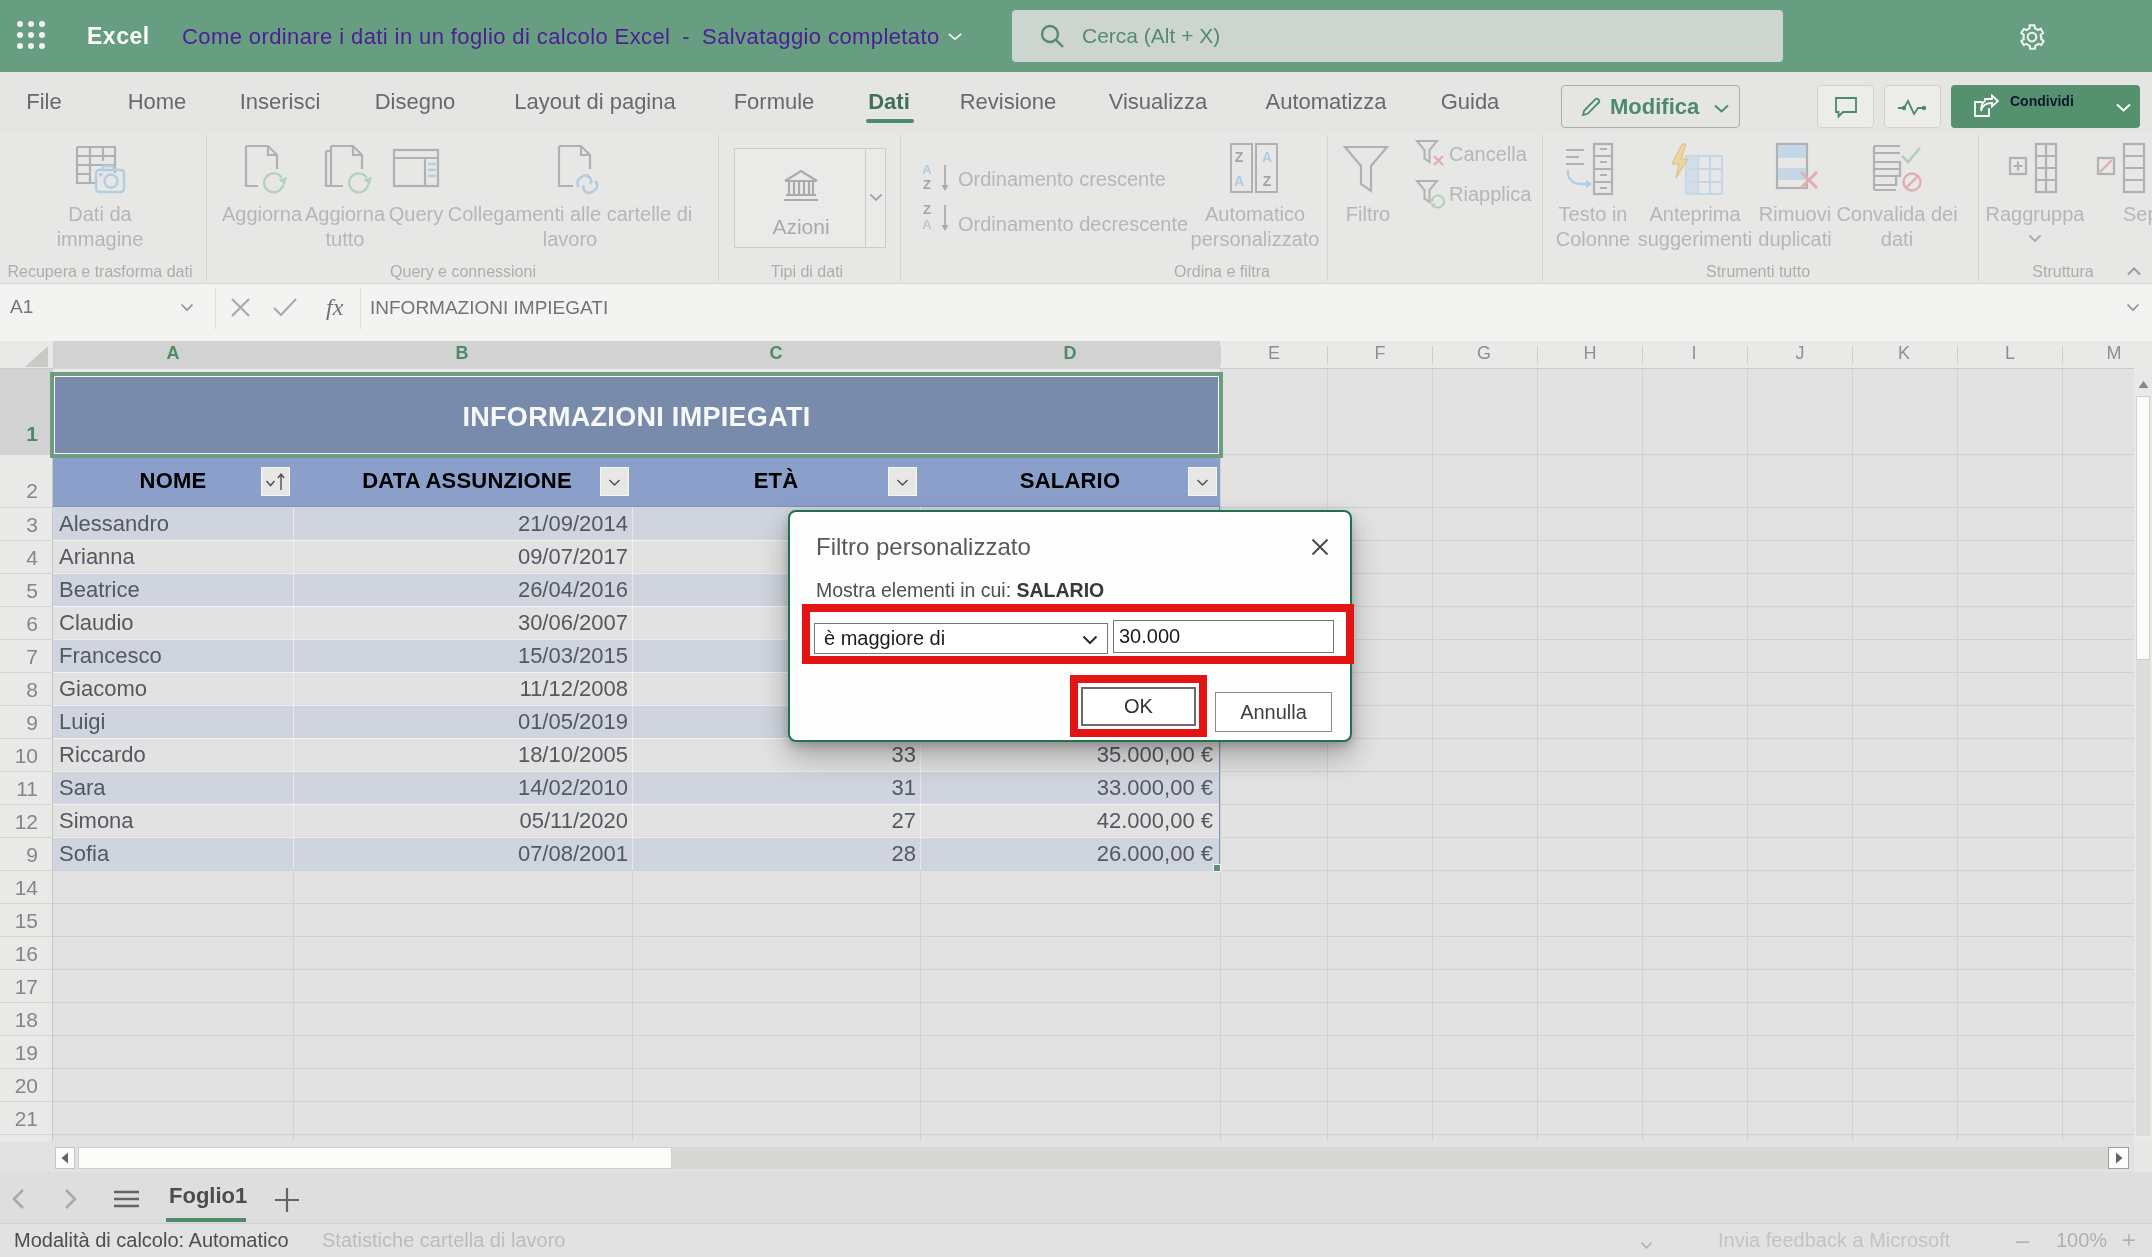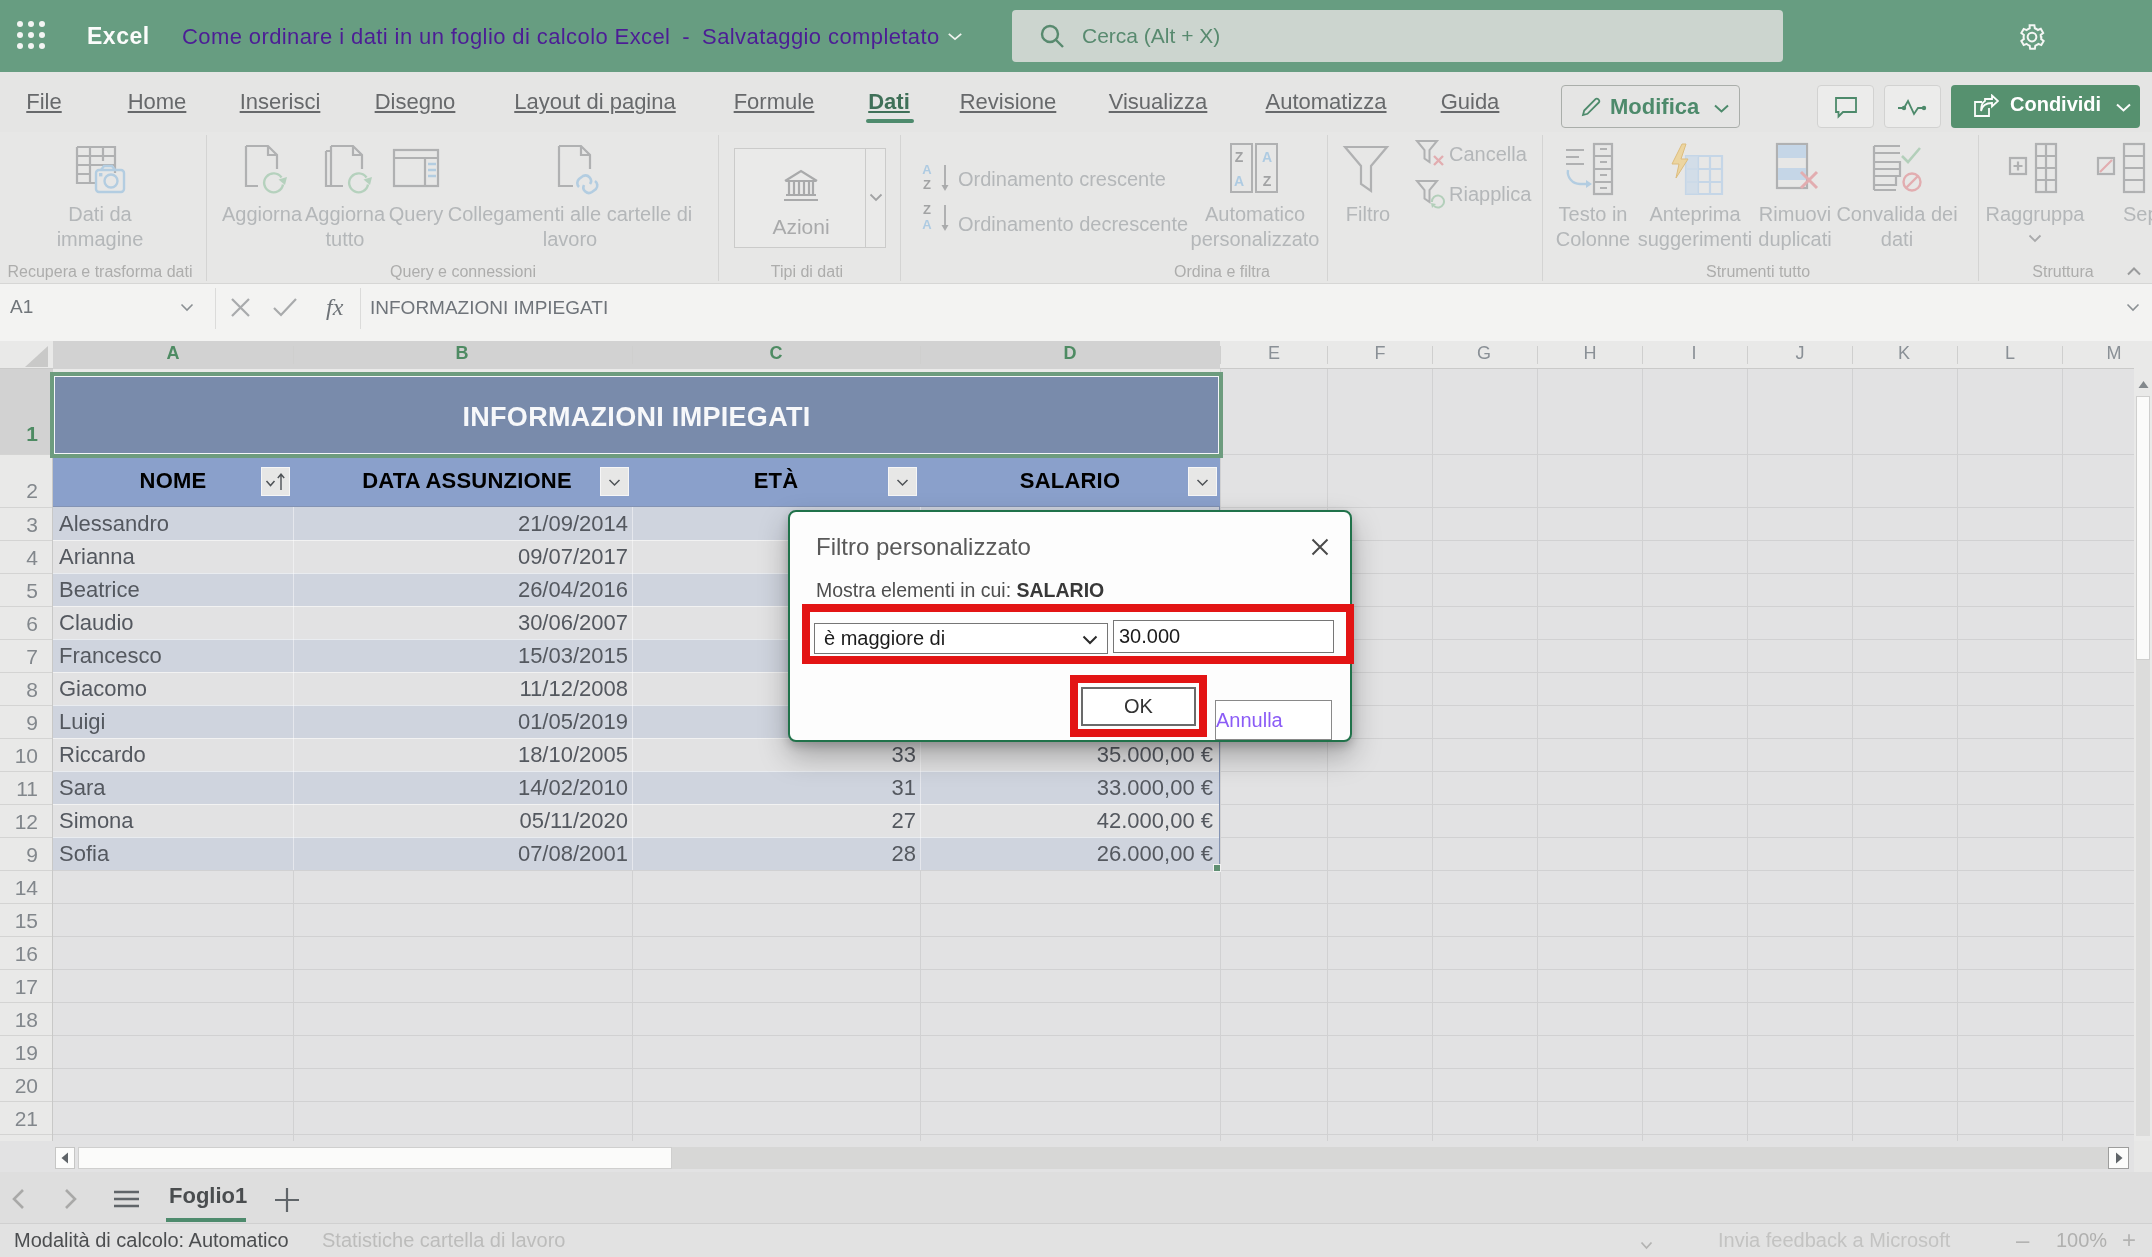--- a/index.html
+++ b/index.html
@@ -12,28 +12,28 @@
   #waffle i { position:absolute; width:6px; height:6px; border-radius:50%; background:#f3f5f3; }
   #xllogo { left:87px; top:23px; color:#fbfcfb; font-size:23px; font-weight:bold; letter-spacing:0.5px; }
   #doctitle { left:182px; top:24px; color:#4c1d95; font-size:22px; letter-spacing:0.4px; }
   #doctitle .sep { margin:0 12px; }
   #dt-chev { left:947px; top:31px; }
   #searchbox { left:1012px; top:10px; width:771px; height:52px; background:#ccd5cf; border-radius:4px; }
   #searchtxt { left:1082px; top:24px; color:#588a6f; font-size:21px; }
   #gear { left:2017px; top:22px; }
   
   #tabrow { left:0; top:72px; width:2152px; height:60px; background:#e5e5e4; }
-  .tab { position:absolute; top:17px; font-size:22px; color:#67696b; transform:translateX(-50%); white-space:nowrap;text-decoration:underline; }
+  .tab { position:absolute; top:17px; font-size:22px; color:#67696b; transform:translateX(-50%); white-space:nowrap; }
   #tab-dati { color:#3f7058; font-weight:bold; }
   #dati-underline { left:866px; top:47px; width:48px; height:4px; background:#4e8b6d; border-radius:2px; }
   #btn-modifica { left:1561px; top:13px; width:179px; height:43px; border:1px solid #aaaeaa; border-radius:4px; color:#4d8a6b; font-size:22px; font-weight:bold; }
   .iconbtn { position:absolute; top:13px; width:57px; height:43px; background:#ececeb; border:1px solid #d2d2d1; border-radius:4px; }
   #btn-comment { left:1817px; }
   #btn-activity { left:1884px; }
-  #btn-condividi { left:1951px; top:13px; width:189px; height:43px; background:#56916f; border-radius:4px; color:#ffffff; font-size:20px; font-weight:bold; }
+  #btn-condividi { left:1951px; top:13px; width:189px; height:43px; background:#56916f; border-radius:4px; color:#0f172a; font-size:14px; font-weight:bold; }
   
   #ribbon { left:0; top:132px; width:2152px; height:152px; background:#e7e7e6; border-bottom:1px solid #d6d6d5; }
   .vsep { position:absolute; top:3px; width:1px; height:146px; background:#d4d4d3; }
   .rlbl { position:absolute; top:131px; font-size:16px; color:#adadac; transform:translateX(-50%); white-space:nowrap; }
   .rtxt { position:absolute; font-size:20px; color:#b4b7b9; text-align:center; transform:translateX(-50%); line-height:25px; white-space:pre-line; }
   
   #fbar { left:0; top:284px; width:2152px; height:57px; background:#f3f3f2; }
   #fbar .vline { position:absolute; top:4px; width:1px; height:41px; background:#dbdbda; }
   #namebox { left:10px; top:12px; color:#70757a; font-size:19px; }
   #ftext { left:370px; top:13px; color:#6f747a; font-size:19px; }
@@ -601,14 +601,14 @@
     <div class="abs" style="left:9px;top:3px;font-size:20px;color:#1c1c1c">è maggiore di</div>
     <svg class="abs" style="left:267px;top:11px" width="16" height="10" viewBox="0 0 16 10">
         <path d="M1.5 1.5 L8 8 L14.5 1.5" stroke="#2b2b2b" stroke-width="2" fill="none"></path>
       </svg>
   </div>
   <div class="abs" style="left:323px;top:108px;width:221px;height:33px;border:1px solid #767676;background:#fff">
     <div class="abs" style="left:5px;top:4px;font-size:20px;color:#1c1c1c">30.000</div>
   </div>
   <div class="redbox" style="left:280px;top:163px;width:137px;height:62px"></div>
   <div class="abs" style="left:291px;top:175px;width:115px;height:39px;border:2px solid #6a6a6a;background:#fff;text-align:center;font-size:20px;color:#333;line-height:35px">OK</div>
-  <div class="abs" style="left:425px;top:188px;width:117px;height:40px;border:1px solid #898989;background:#fff;font-size:20px;color:#8b5cf6;line-height:38px">Annulla</div>
+  <div class="abs" style="left:425px;top:180px;width:117px;height:40px;border:1px solid #898989;background:#fff;text-align:center;font-size:20px;color:#404040;line-height:38px">Annulla</div>
 </div>
 
 </body></html>

